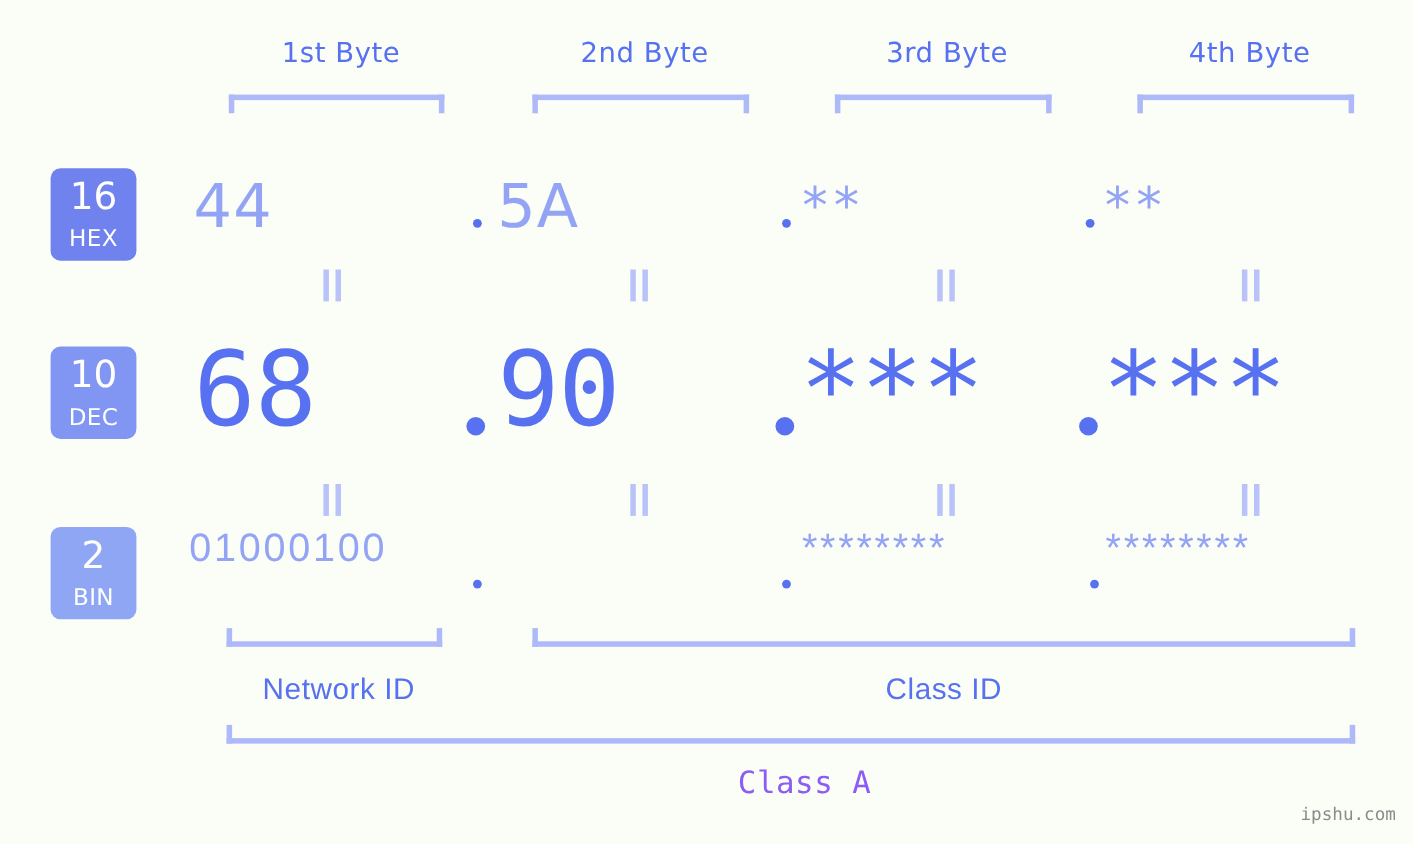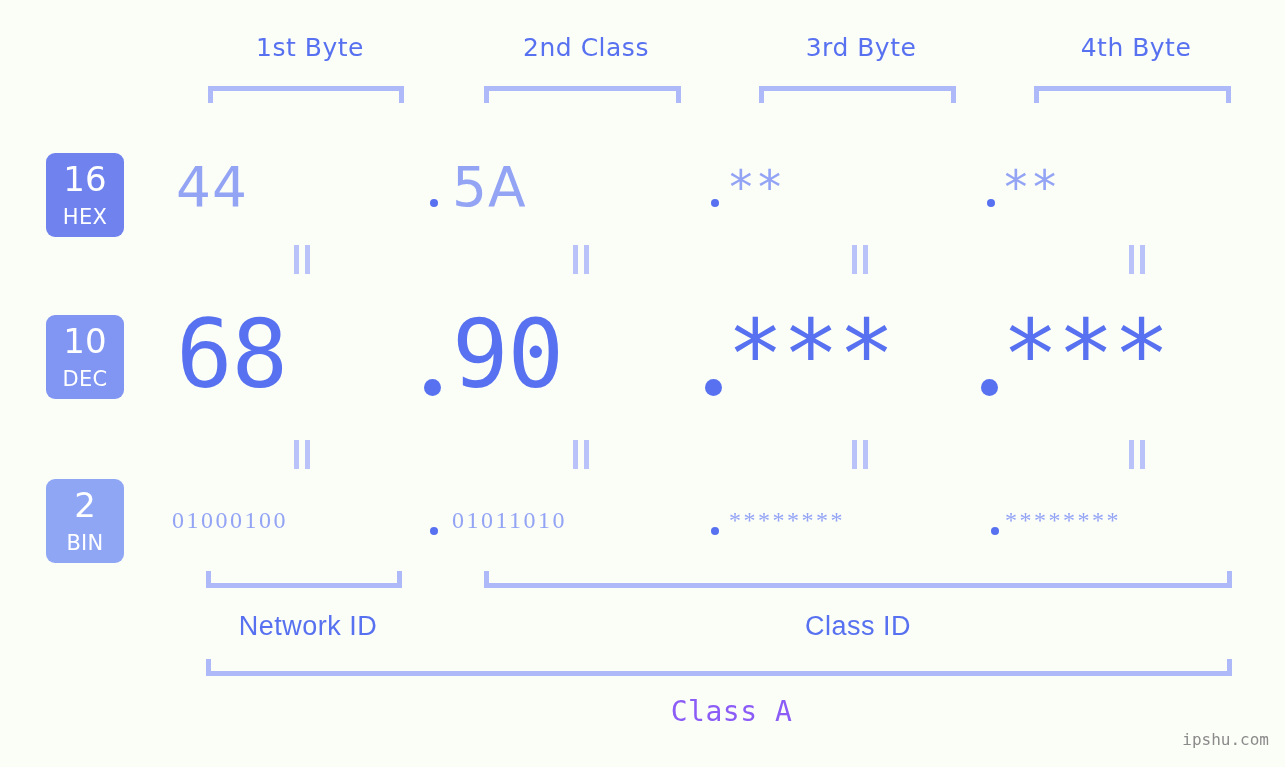--- a/index.html
+++ b/index.html
@@ -113,25 +113,25 @@
     height: 110px;
     line-height: 110px;
     font-family: "DejaVu Sans Mono", monospace;
     font-size: 94px;
     color: #5771f0;
     letter-spacing: -1px;
   }
 
   
   .bin-row {
-    top: 490px;
+    top: 468px;
     height: 60px;
     line-height: 60px;
-    font-family: Liberation Serif, serif;
-    font-size: 24px;
+    font-family: Liberation Sans, sans-serif;
+    font-size: 36px;
     color: #93a4f5;
     letter-spacing: 2.5px;
   }
 
   
   .dot {
     position: absolute;
     border-radius: 50%;
     background: #5771f0;
   }
@@ -187,21 +187,21 @@
     color: #8b8b8b;
     letter-spacing: 0px;
   }
 </style>
 </head>
 <body>
 
 <div id="stage">
 
   <div class="byte-label" style="left:180px;">1st Byte</div>
-  <div class="byte-label" style="left:456px;">2nd Class</div>
+  <div class="byte-label" style="left:456px;">2nd Byte</div>
   <div class="byte-label" style="left:731px;">3rd Byte</div>
   <div class="byte-label" style="left:1006px;">4th Byte</div>
 
   <div class="bracket-top" style="left:208px; width:196px;"></div>
   <div class="bracket-top" style="left:484px; width:197px;"></div>
   <div class="bracket-top" style="left:759px; width:197px;"></div>
   <div class="bracket-top" style="left:1034px; width:197px;"></div>
 
   <div class="badge" id="badge-hex">
     <span class="num">16</span>
@@ -262,21 +262,20 @@
   <div class="eq" style="left:851px; top:440px;">
       <i></i>
       <i></i>
     </div>
   <div class="eq" style="left:1128px; top:440px;">
       <i></i>
       <i></i>
     </div>
 
   <div class="cell bin-row" style="left:172px; width:260px;">01000100</div>
-  <div class="cell bin-row" style="left:452px; width:260px;">01011010</div>
   <div class="cell bin-row" style="left:729px; width:260px;">********</div>
   <div class="cell bin-row" style="left:1005px; width:260px;">********</div>
 
   <div class="dot tiny" style="left:430px; top:527px;"></div>
   <div class="dot tiny" style="left:711px; top:527px;"></div>
   <div class="dot tiny" style="left:991px; top:527px;"></div>
 
   <div class="bracket-bottom" style="left:206px; top:571px; width:196px;"></div>
   <div class="bracket-bottom" style="left:484px; top:571px; width:748px;"></div>
 

